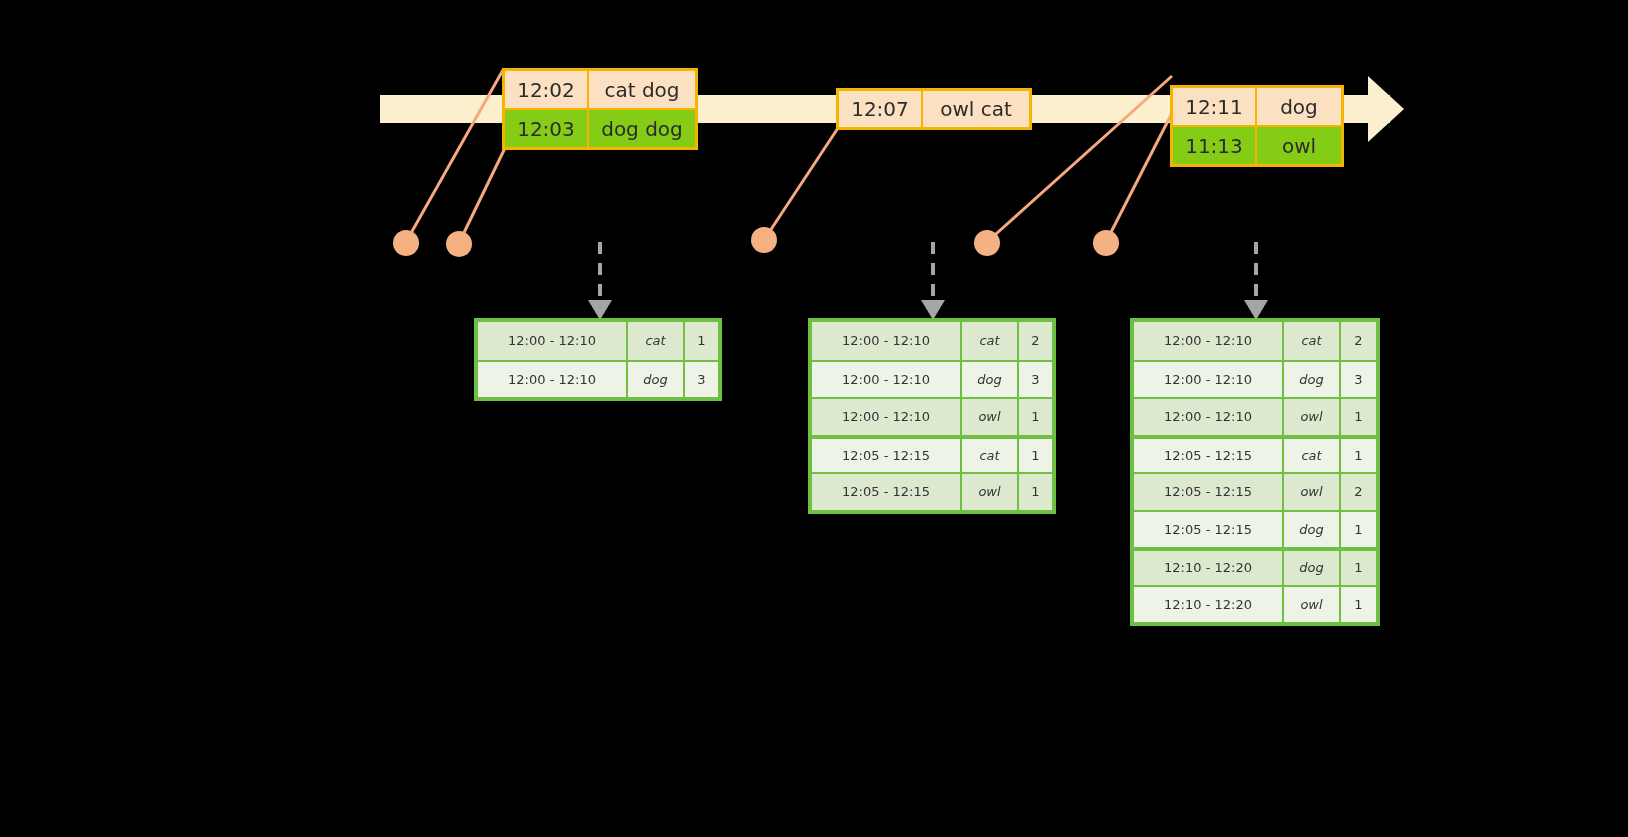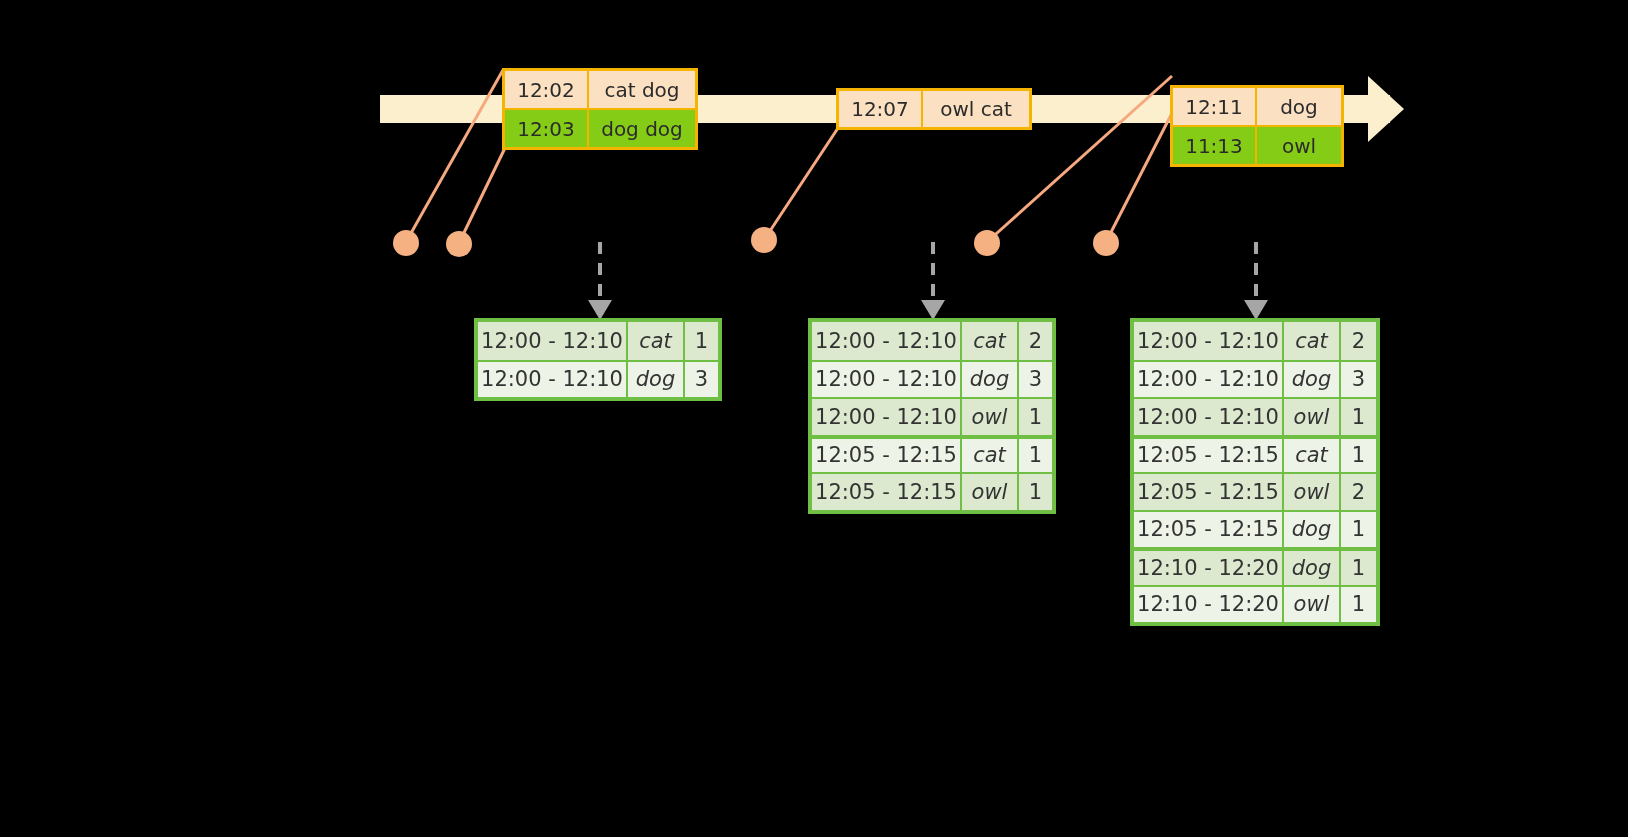--- a/index.html
+++ b/index.html
@@ -77,21 +77,21 @@
     flex-direction: row;
     height: 37.5px;
     box-sizing: border-box;
   }
   .res-row + .res-row { border-top: 2px solid #6FBF44; }
   .res-row.group-start { border-top: 4px solid #6FBF44; }
   .res-cell {
     display: flex;
     align-items: center;
     justify-content: center;
-    font-size: 21px;
+    font-size: 13px;
     color: #333333;
     box-sizing: border-box;
     white-space: nowrap;
   }
   .res-cell.win { border-right: 2px solid #6FBF44; }
   .res-cell.word { border-right: 2px solid #6FBF44; font-style: italic; }
   .res-row.shade-a .res-cell { background: #DCE9CE; }
   .res-row.shade-b .res-cell { background: #EDF3E7; }
 </style>
 </head>

